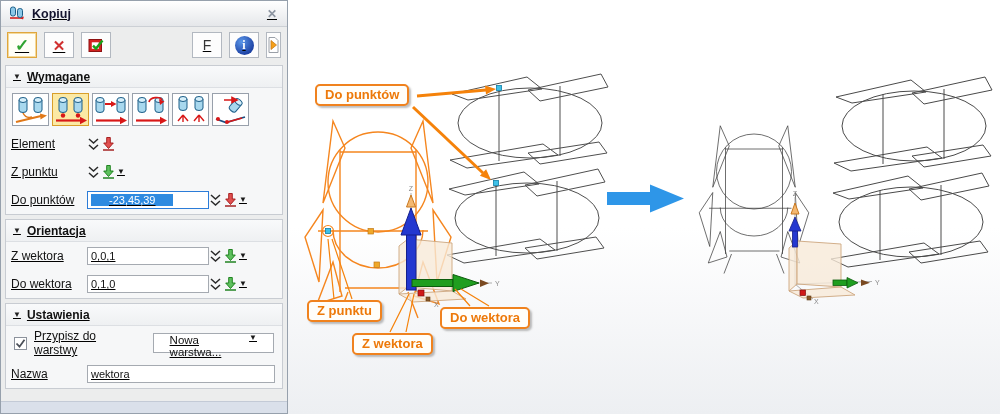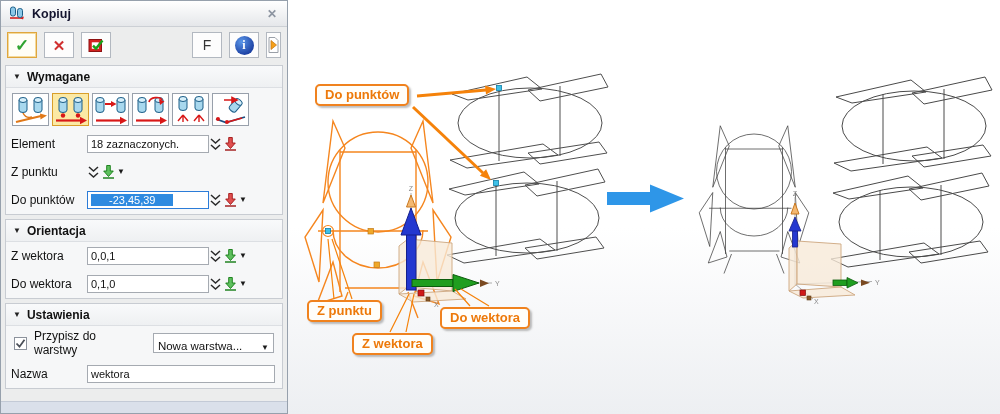--- a/index.html
+++ b/index.html
@@ -1,21 +1,21 @@
 <!DOCTYPE html>
 <html><head>
 <meta charset="utf-8">
 <style>
   html,body{margin:0;padding:0;background:#fff;}
   .stage{position:relative;width:1000px;height:414px;font-family:"Liberation Sans",sans-serif;
          outline:1px solid #b2b2b2;outline-offset:-1px;overflow:hidden;background:#fff;}
 
   
   .dialog{position:absolute;left:0;top:0;width:288px;height:414px;box-sizing:border-box;
-          background:#eceded;border:1px solid #96a0ac;display:flex;flex-direction:column;}
+          background:#eceded;border:1px solid #96a0ac;display:flex;flex-direction:column;text-decoration:underline;}
   .titlebar{height:25px;flex:none;display:flex;align-items:center;gap:6px;padding:0 8px;
             background:linear-gradient(#ffffff,#e5e7ea);border-bottom:1px solid #ccd0d5;}
   .title{font-size:12.5px;font-weight:bold;color:#14142e;flex:1;}
   .close{font-size:12px;font-weight:bold;color:#8d95a1;cursor:default;padding:0 2px;}
   .toolbar{flex:none;display:flex;align-items:center;gap:7px;padding:5px 6px 4px 6px;}
   .tb{width:30px;height:26px;box-sizing:border-box;background:#fdfdfd;border:1px solid #b2b8c0;
       display:flex;align-items:center;justify-content:center;padding:0;font-family:inherit;}
   .tb.ok{border:1px solid #dfa63e;box-shadow:inset 0 0 0 1px #f4da9b;background:#fffef6;}
   .okglyph{color:#2fa32f;font-size:17px;font-weight:bold;line-height:1;}
   .xglyph{color:#d03030;font-size:15px;font-weight:bold;line-height:1;}
@@ -38,21 +38,21 @@
   .flabel{width:76px;flex:none;font-size:12px;color:#111;}
   .finput{width:122px;height:18px;flex:none;box-sizing:border-box;border:1px solid #a5aab1;background:#fff;
           font-size:11px;color:#111;display:flex;align-items:center;padding:0 3px;white-space:nowrap;overflow:hidden;}
   .finput.focused{border:1px solid #2b7cd8;}
   .sel{background:#2e8ae0;color:#fff;padding:0 18px;}
   .caret{font-size:8px;color:#1a1a1a;line-height:1;}
   .setrow{display:flex;align-items:center;gap:7px;padding:3px 8px;font-size:12px;color:#111;}
   .cb{width:13px;height:13px;flex:none;box-sizing:border-box;border:1px solid #8c929c;background:#fff;
       display:flex;align-items:center;justify-content:center;}
   .combo{width:124px;height:20px;box-sizing:border-box;border:1px solid #a5aab1;background:#fff;
-         display:flex;align-items:flex-end;gap:4px;font-size:11.5px;padding:0 4px;margin-left:6px;}
+         display:flex;align-items:flex-start;gap:4px;font-size:11.5px;padding:0 16px;margin-left:6px;}
   .combo .caret{margin-left:auto;}
   .nazwa-input{width:188px;}
   .dfooter{flex:none;height:11px;background:#dae0ea;border-top:1px solid #c3cad6;}
 
   
   .viewport{position:absolute;left:288px;top:0;width:712px;height:414px;
             background:linear-gradient(180deg,#ffffff 0%,#ffffff 55%,#edeff2 100%);}
   .viewport>svg{position:absolute;left:0;top:0;}
   .callout{position:absolute;border:2px solid #f0821e;border-radius:5px;background:#fffefa;color:#ed7909;
            font-weight:bold;font-size:13px;padding:1px 8px 2px 8px;white-space:nowrap;
@@ -204,21 +204,20 @@
               <path d="M12,27.5 L28,23" stroke="#d81818" stroke-width="1.4"></path>
               <circle cx="4" cy="24" r="2" fill="#d81818"></circle>
                 <circle cx="13" cy="27" r="2" fill="#d81818"></circle>
               <path d="M10,5 H18 M18,2.5 L23,5 L18,7.5 z" stroke="#d81818" fill="#d81818" stroke-width="1.6"></path>
             </svg>
           </button>
         </div>
 
         <div class="frow">
           <span class="flabel">Element</span>
-          <div class="finput">18 zaznaczonych.</div>
           <svg width="13" height="15" viewBox="0 0 13 15">
             <g stroke="#2a2a2a" stroke-width="1.5" fill="none">
                 <path d="M2,2 L6.5,6 L11,2"></path>
                 <path d="M2,8 L6.5,12 L11,8"></path>
               </g>
           </svg>
           <svg width="17" height="16" viewBox="0 0 17 16">
             <path d="M6.7,1.5 h3.6 v5.5 h3 L8.5,12.5 3.7,7 h3 z" fill="#e05050" stroke="#a01414" stroke-width=".9"></path>
             <path d="M3,14 h11" stroke="#a01414" stroke-width="1.4"></path>
           </svg>

